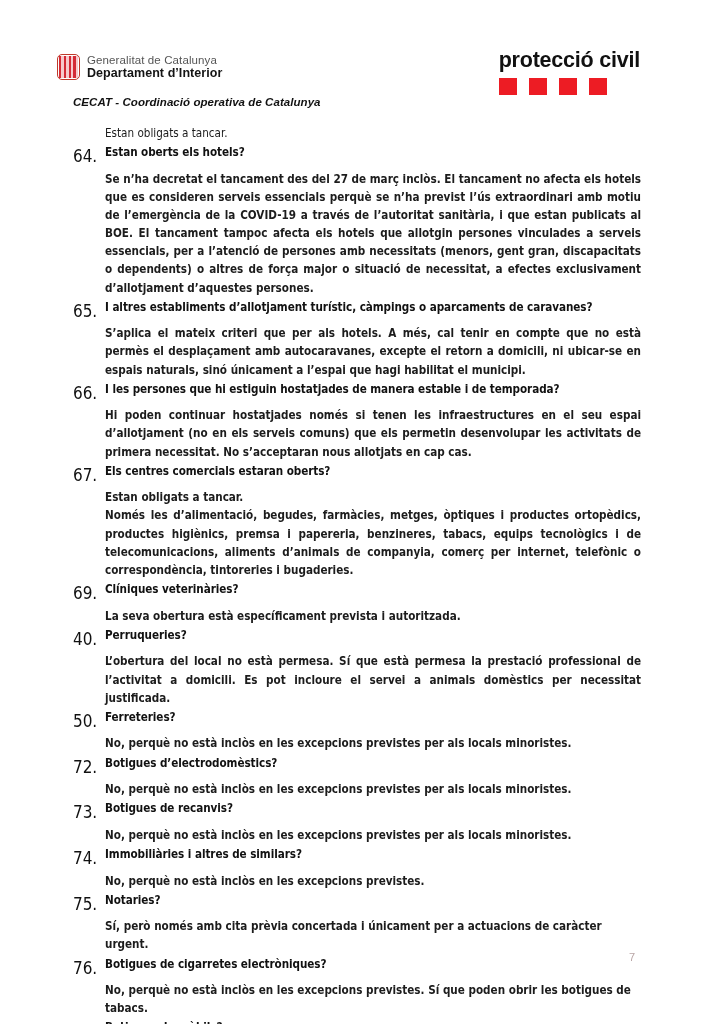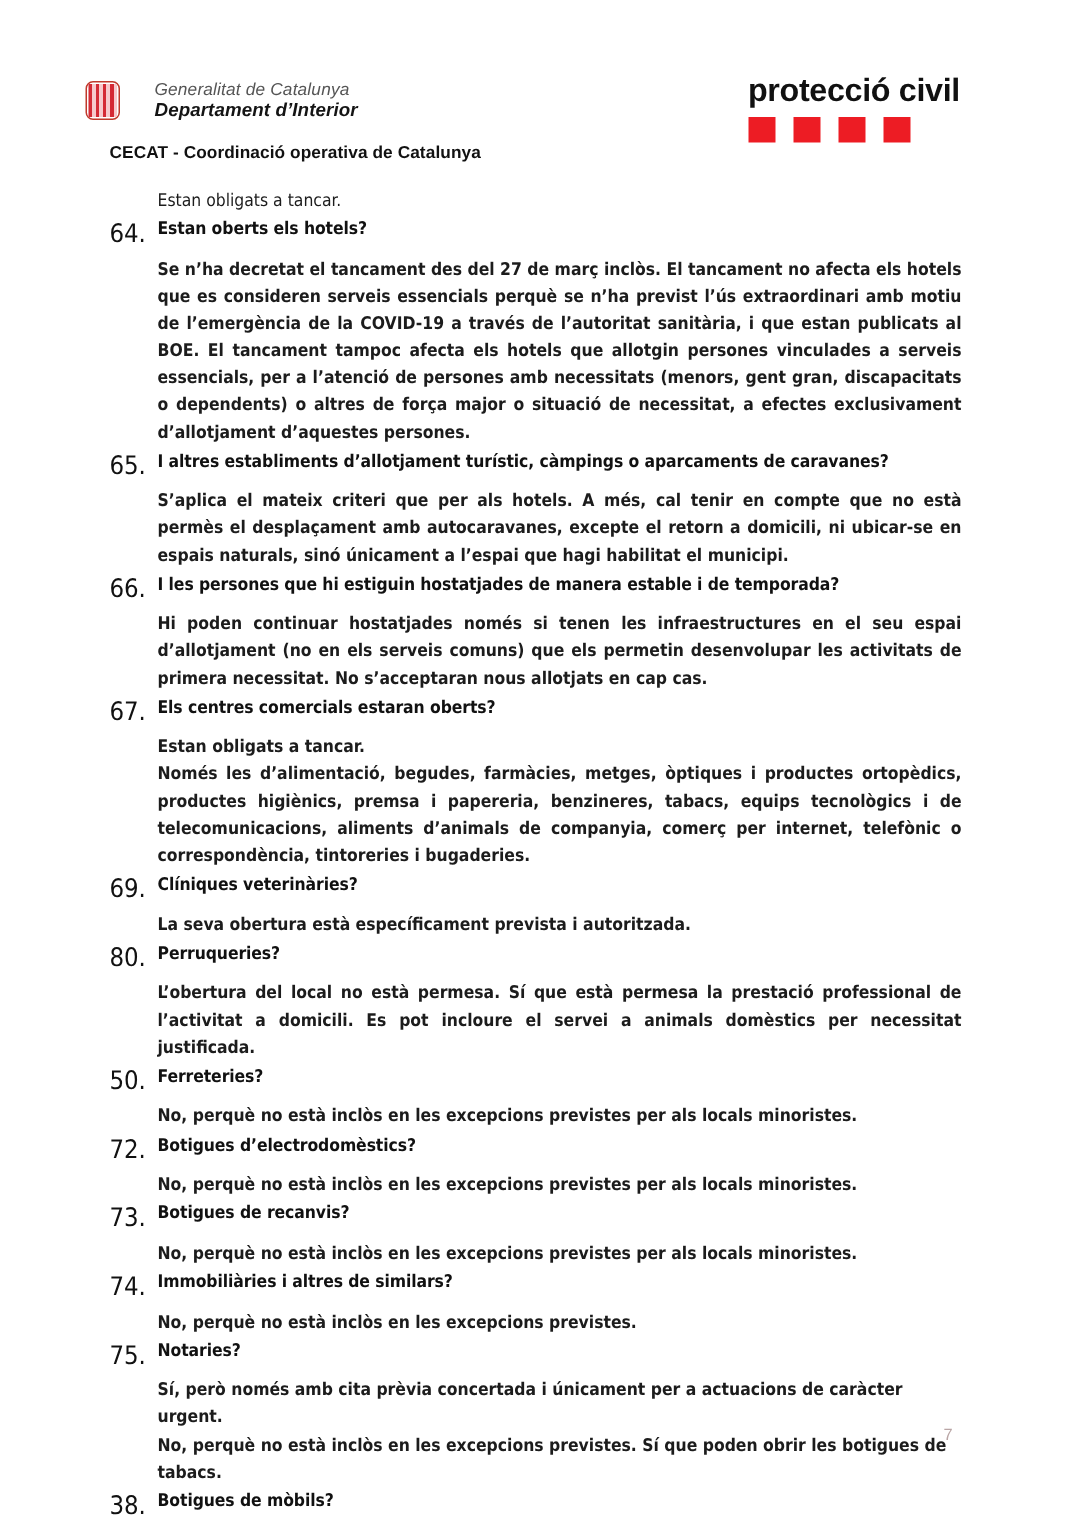--- a/index.html
+++ b/index.html
@@ -46,23 +46,22 @@
   .senyera-stripes {
     position: absolute;
     inset: 1px;
     background: repeating-linear-gradient(
       to right,
       #d42a35 0px, #d42a35 2.4px,
       #f6c9cc 2.4px, #f6c9cc 4.8px
     );
   }
   .gencat-text {
-    margin-left: 23px;
+    margin-left: 7px;
     line-height: 1.08;
-    font-style: italic;
   }
   .gencat-line1 {
     font-size: 11.5px;
     color: #555555;
     letter-spacing: 0.01em;
     font-weight: 400;
   }
   .gencat-line2 {
     font-size: 12.5px;
     color: #141414;
@@ -97,20 +96,21 @@
 
   .cecat-title {
     position: absolute;
     left: 73px;
     top: 96px;
     font-family: "Liberation Sans", sans-serif;
     font-size: 11.5px;
     font-weight: bold;
     color: #111111;
     letter-spacing: 0.005em;
+    font-style: italic;
   }
 
   
   .doc-body {
     position: absolute;
     left: 73px;
     top: 124px;
     width: 568px;
     font-family: "DejaVu Sans Condensed", "Liberation Sans", sans-serif;
   }
@@ -238,21 +238,21 @@
       </div>
       <div class="qa-item">
         <div class="qa-question">
           <div class="qa-num">69.</div>
           <div class="qa-qtext">Clíniques veterinàries?</div>
         </div>
         <p class="qa-answer nojust">La seva obertura està específicament prevista i autoritzada.</p>
       </div>
       <div class="qa-item">
         <div class="qa-question">
-          <div class="qa-num">80.</div>
+          <div class="qa-num">40.</div>
           <div class="qa-qtext">Perruqueries?</div>
         </div>
         <p class="qa-answer">L’obertura del local no està permesa. Sí que està permesa la prestació professional de l’activitat a domicili. Es pot incloure el servei a animals domèstics per necessitat justificada.</p>
       </div>
       <div class="qa-item">
         <div class="qa-question">
           <div class="qa-num">50.</div>
           <div class="qa-qtext">Ferreteries?</div>
         </div>
         <p class="qa-answer nojust">No, perquè no està inclòs en les excepcions previstes per als locals minoristes.</p>
@@ -279,20 +279,24 @@
         <p class="qa-answer nojust">No, perquè no està inclòs en les excepcions previstes.</p>
       </div>
       <div class="qa-item">
         <div class="qa-question">
           <div class="qa-num">75.</div>
           <div class="qa-qtext">Notaries?</div>
         </div>
         <p class="qa-answer nojust">Sí, però només amb cita prèvia concertada i únicament per a actuacions de caràcter urgent.</p>
       </div>
       <div class="qa-item">
+        <div class="qa-question">
+          <div class="qa-num">76.</div>
+          <div class="qa-qtext">Botigues de cigarretes electròniques?</div>
+        </div>
         <p class="qa-answer nojust">No, perquè no està inclòs en les excepcions previstes. Sí que poden obrir les botigues de tabacs.</p>
       </div>
       <div class="qa-item">
         <div class="qa-question">
           <div class="qa-num">38.</div>
           <div class="qa-qtext">Botigues de mòbils?</div>
         </div>
       </div>
     </div>
 </div>

